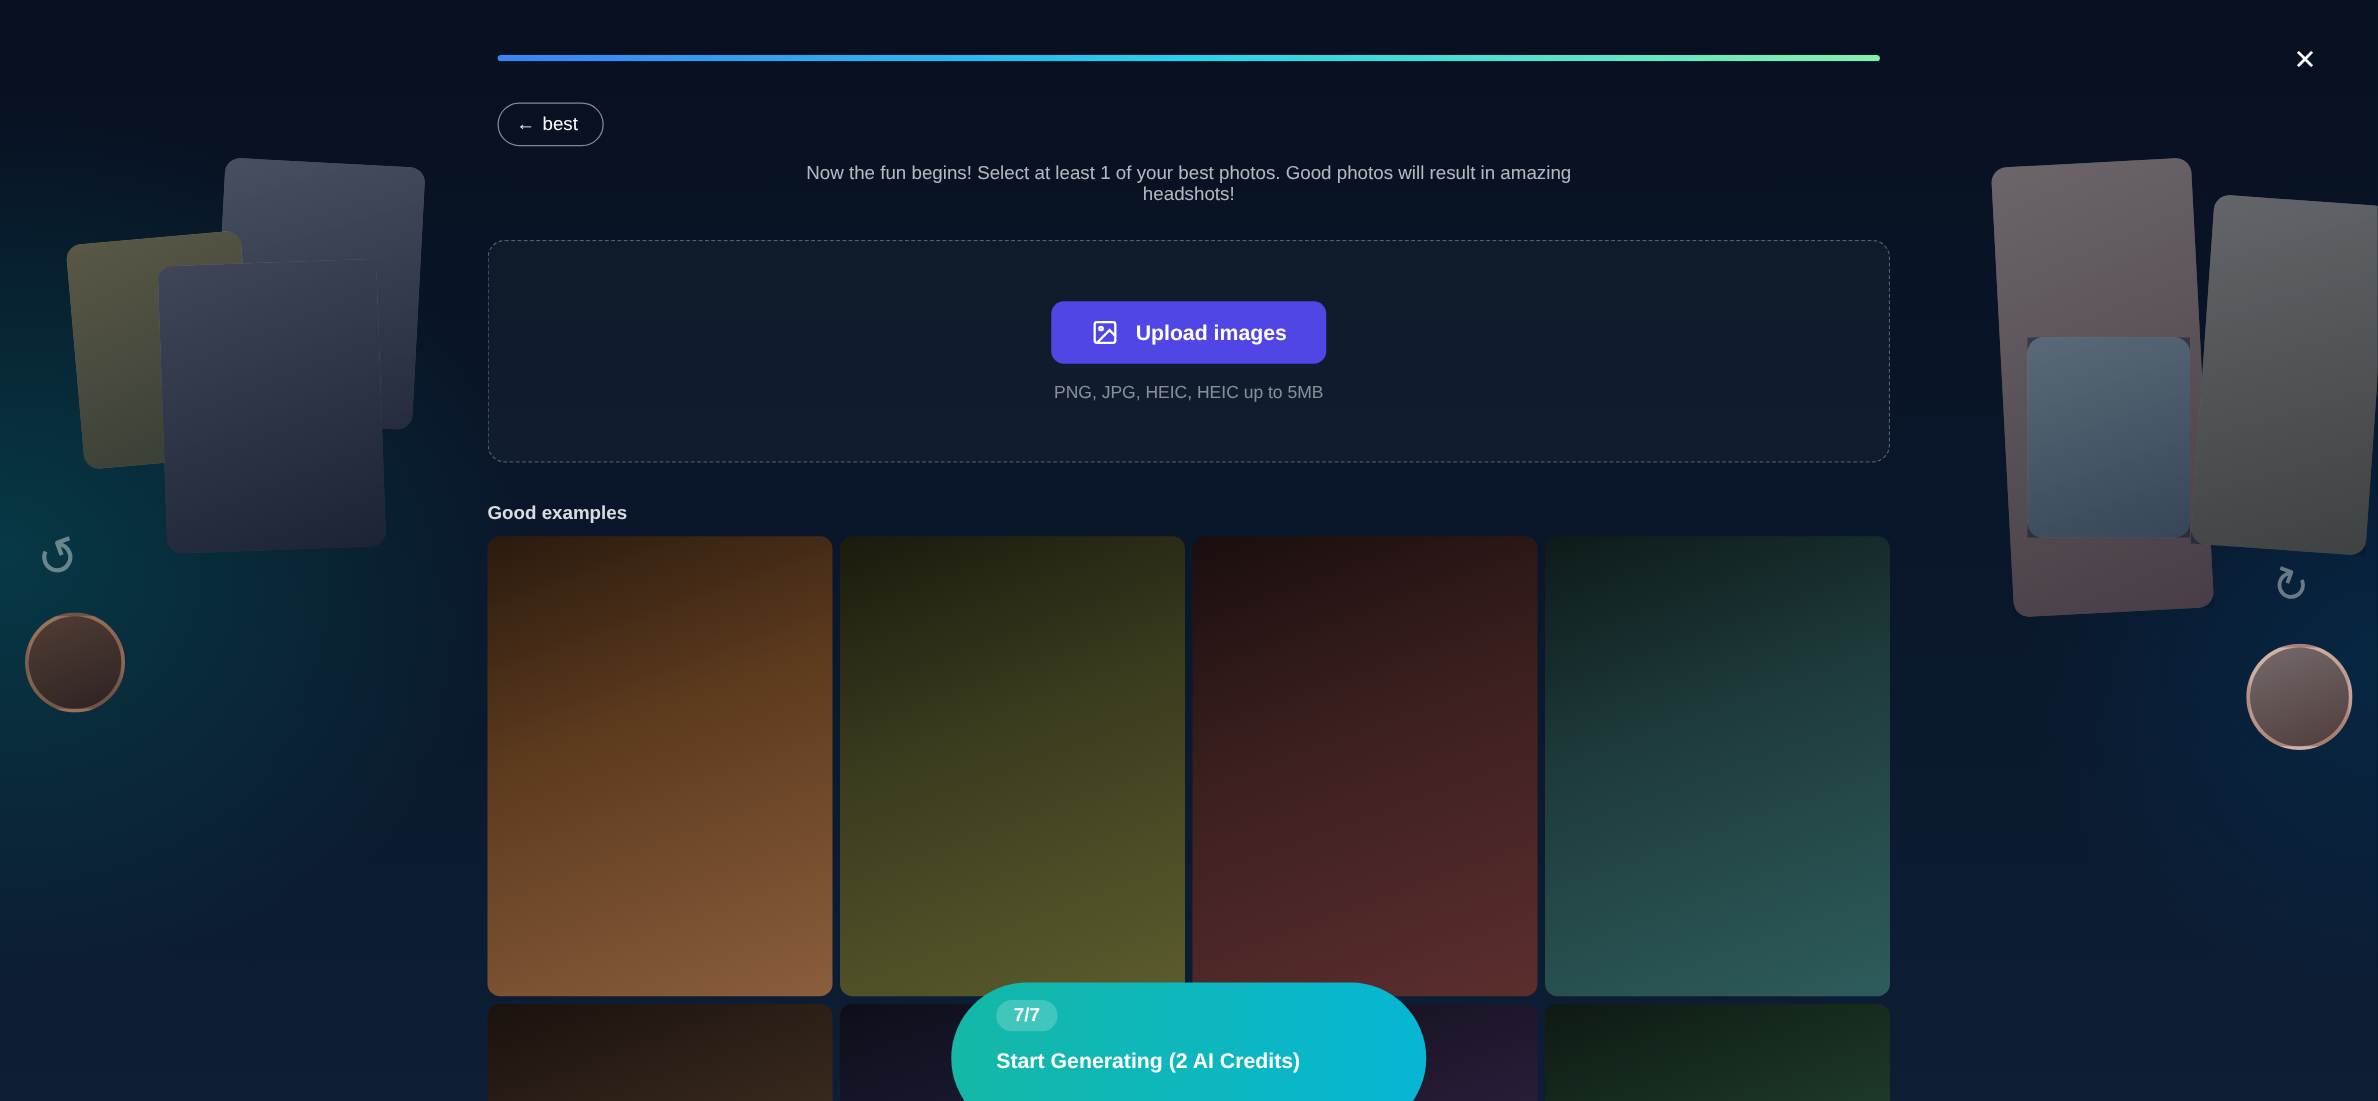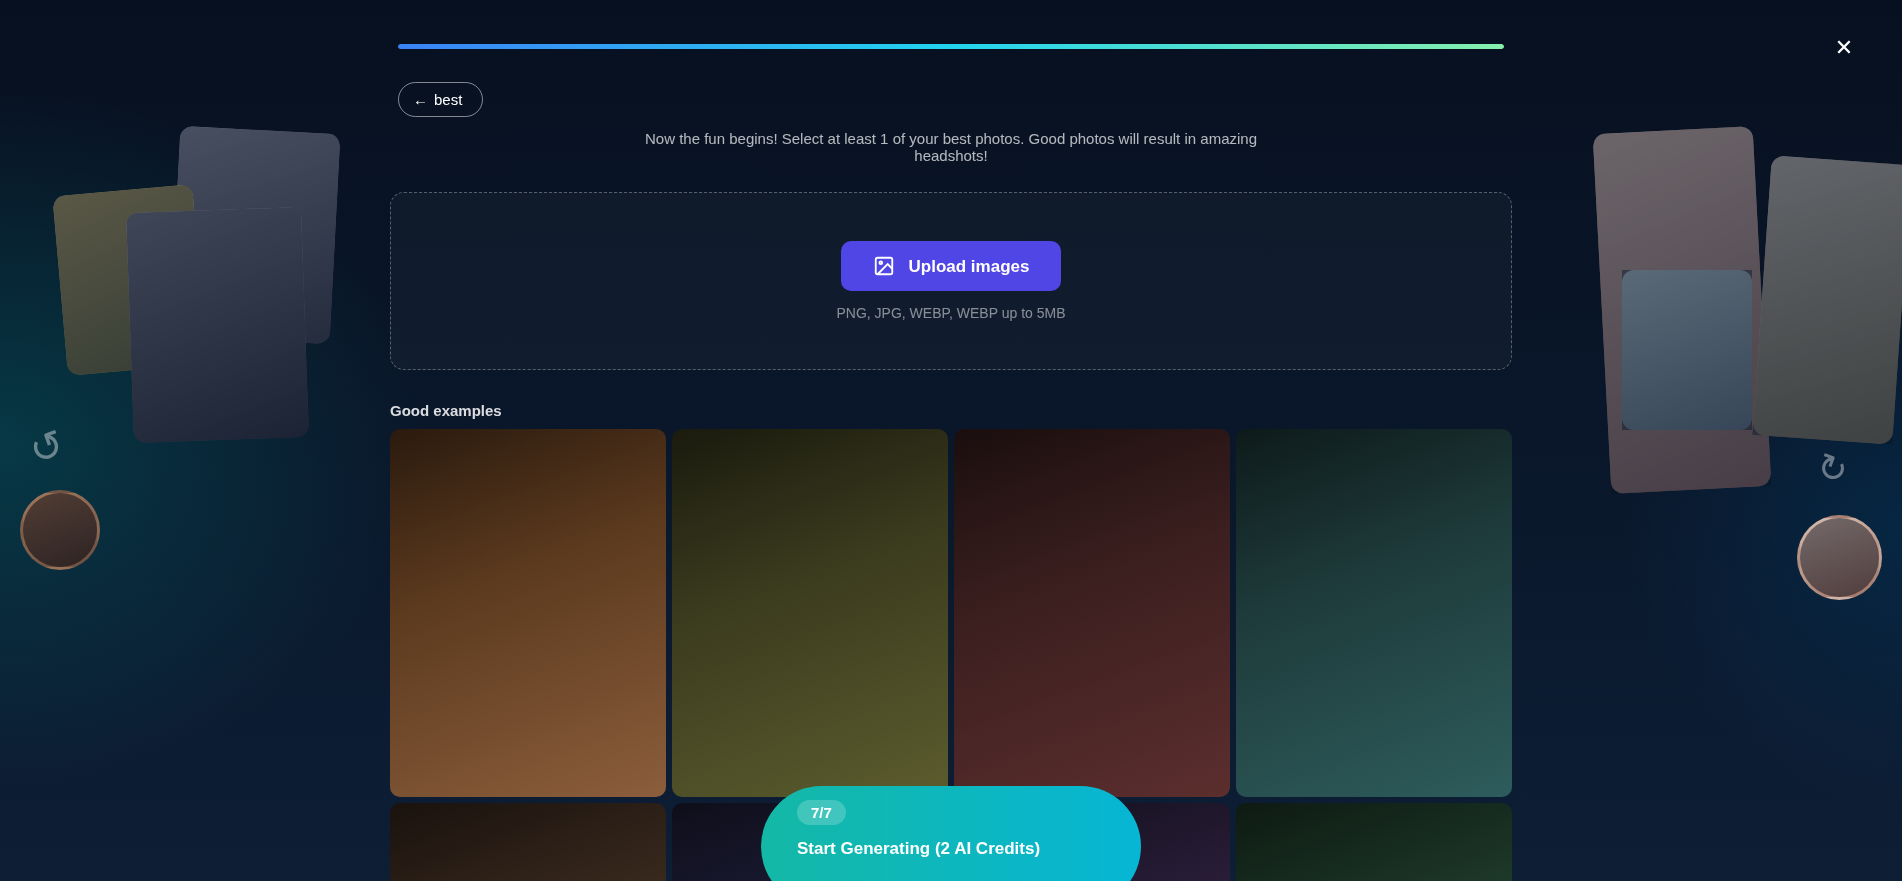--- a/index.html
+++ b/index.html
@@ -408,21 +408,21 @@
     <button class="upload-btn">
       <span class="upload-icon">
         <svg width="22" height="22" viewBox="0 0 24 24" fill="none" stroke="currentColor" stroke-width="2">
           <rect x="3" y="3" width="18" height="18" rx="2" ry="2"></rect>
           <circle cx="8.5" cy="8.5" r="1.5"></circle>
           <polyline points="21 15 16 10 5 21"></polyline>
         </svg>
       </span>
       <span>Upload images</span>
     </button>
-    <span class="upload-hint">PNG, JPG, WEBP, WEBP up to 5MB</span>
+    <span class="upload-hint">PNG, JPG, HEIC, HEIC up to 5MB</span>
   </div>
 
   <div class="examples-row">
 
     <div class="examples-col">
       <div class="examples-label">Good examples</div>
       <div class="examples-grid">
         <div class="example-thumb good-1"></div>
         <div class="example-thumb good-2"></div>
         <div class="example-thumb good-3"></div>

